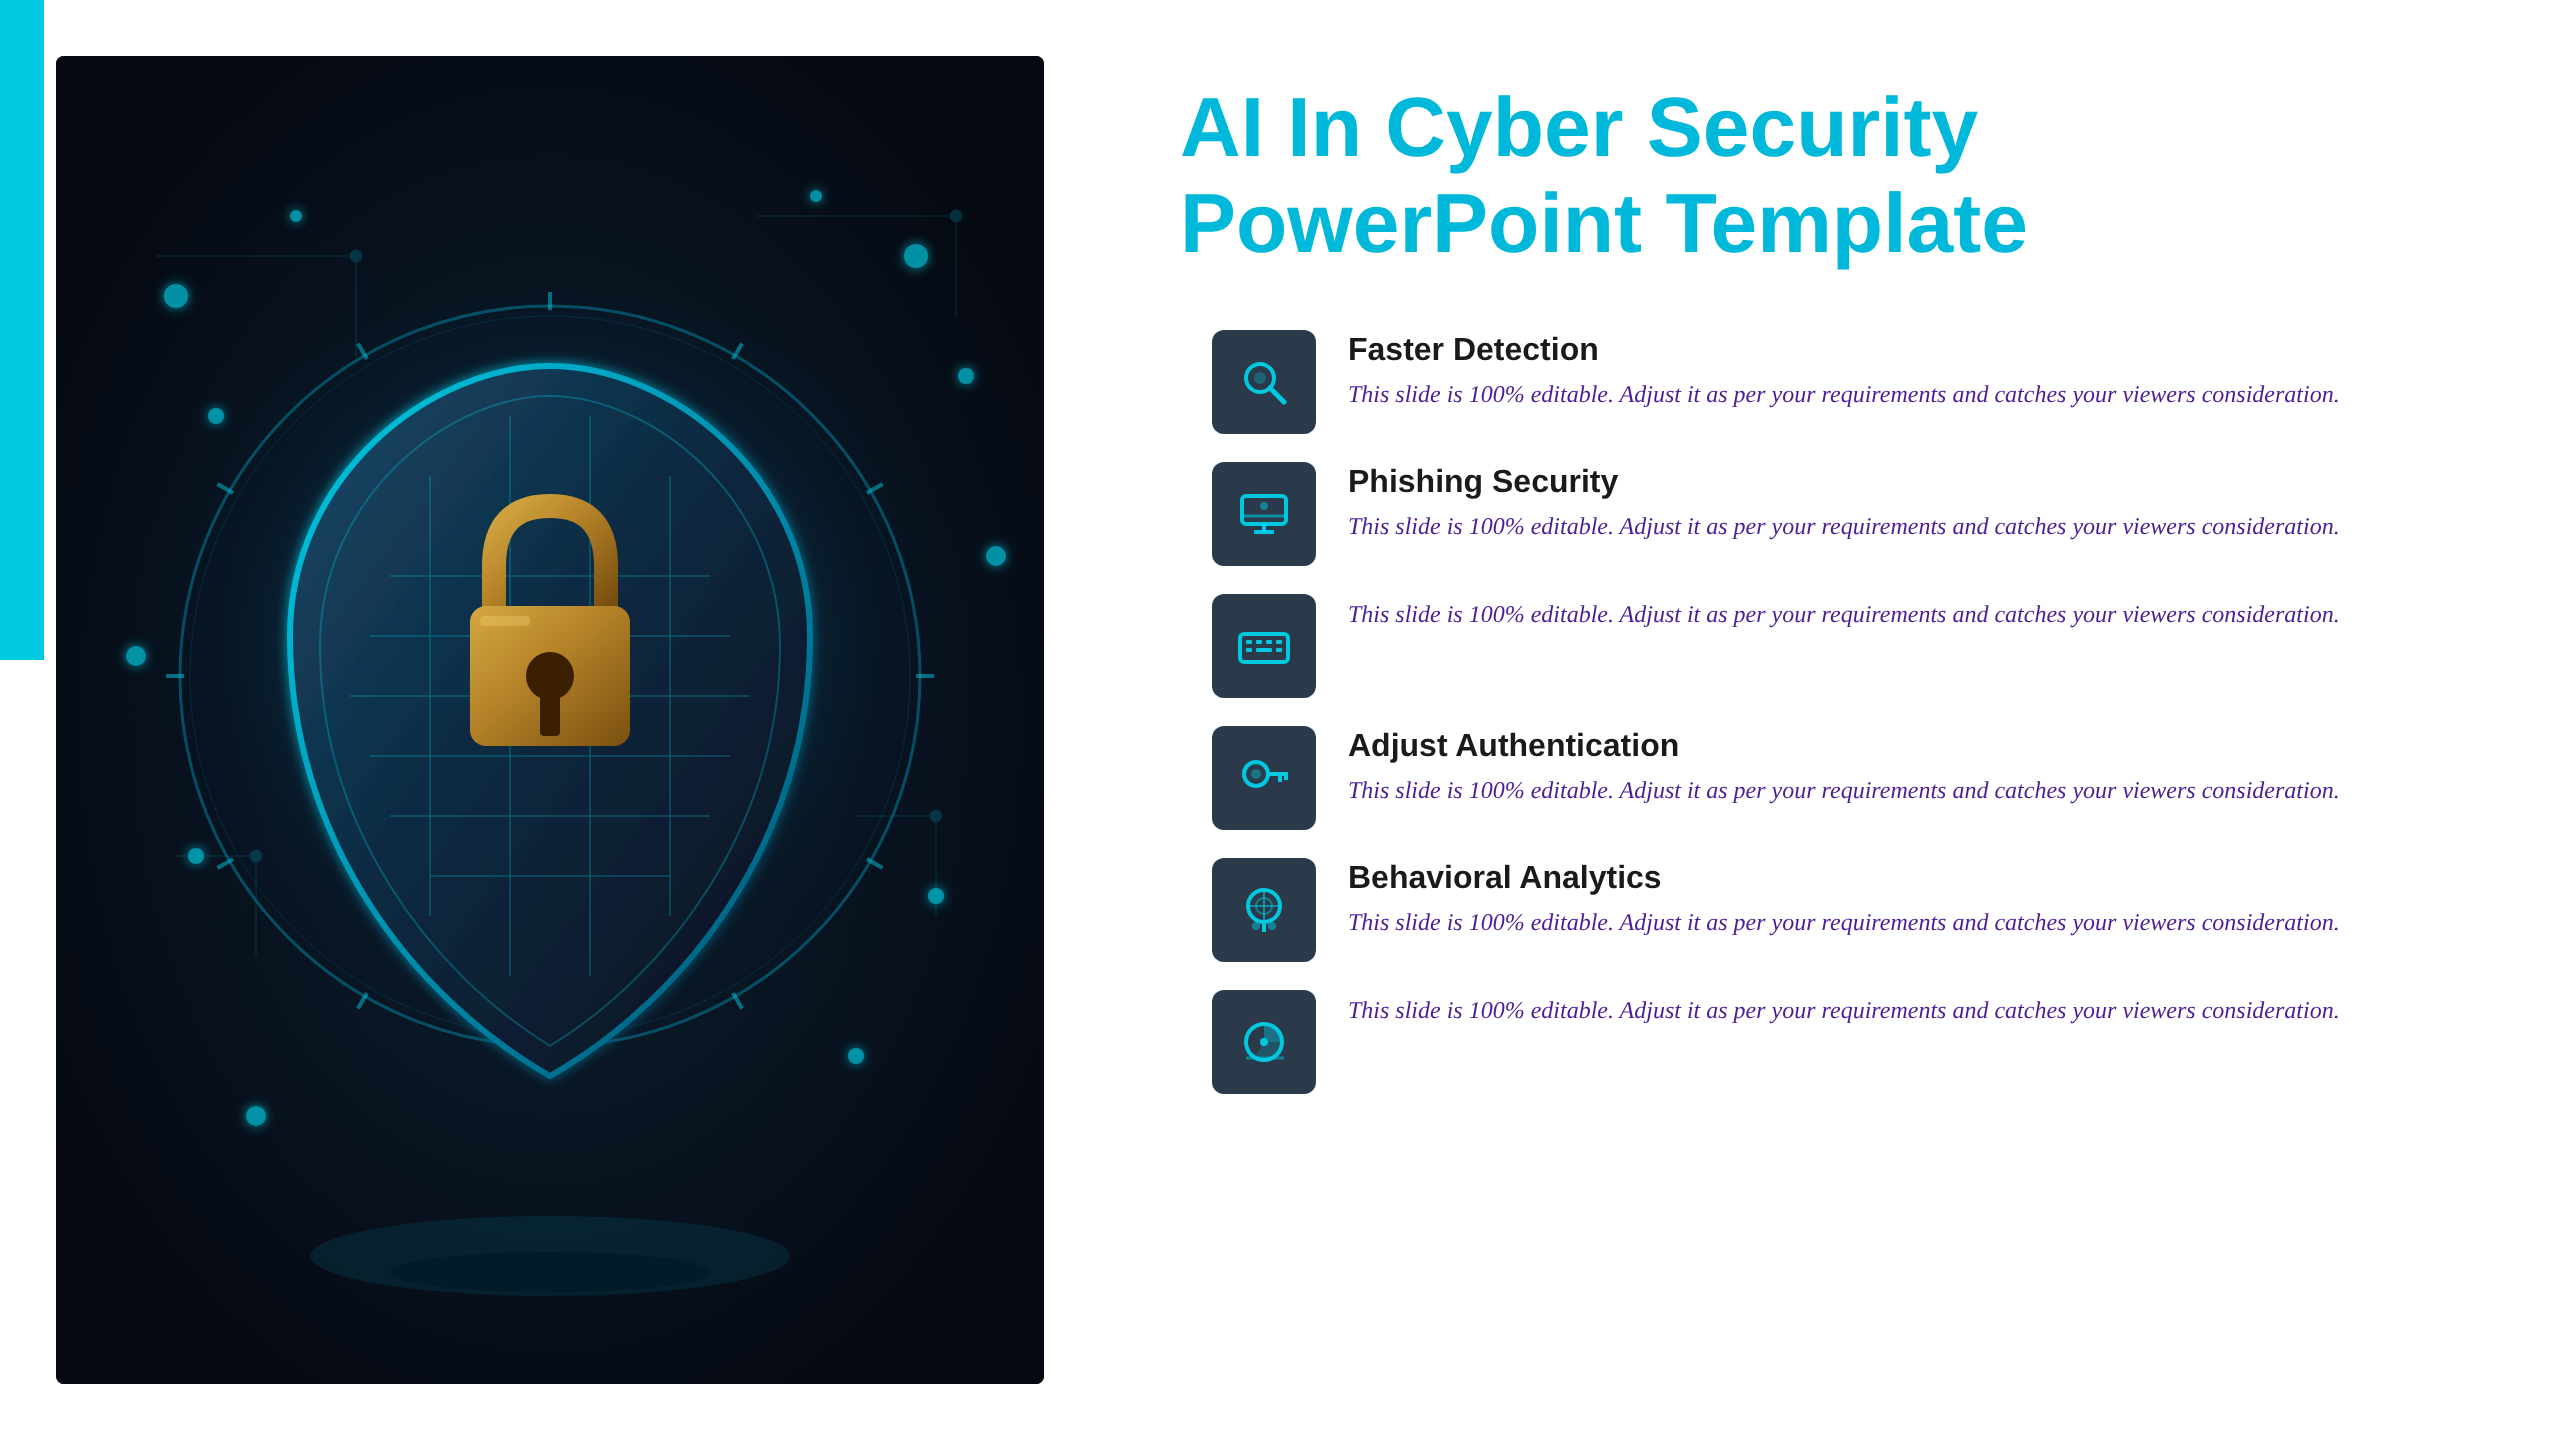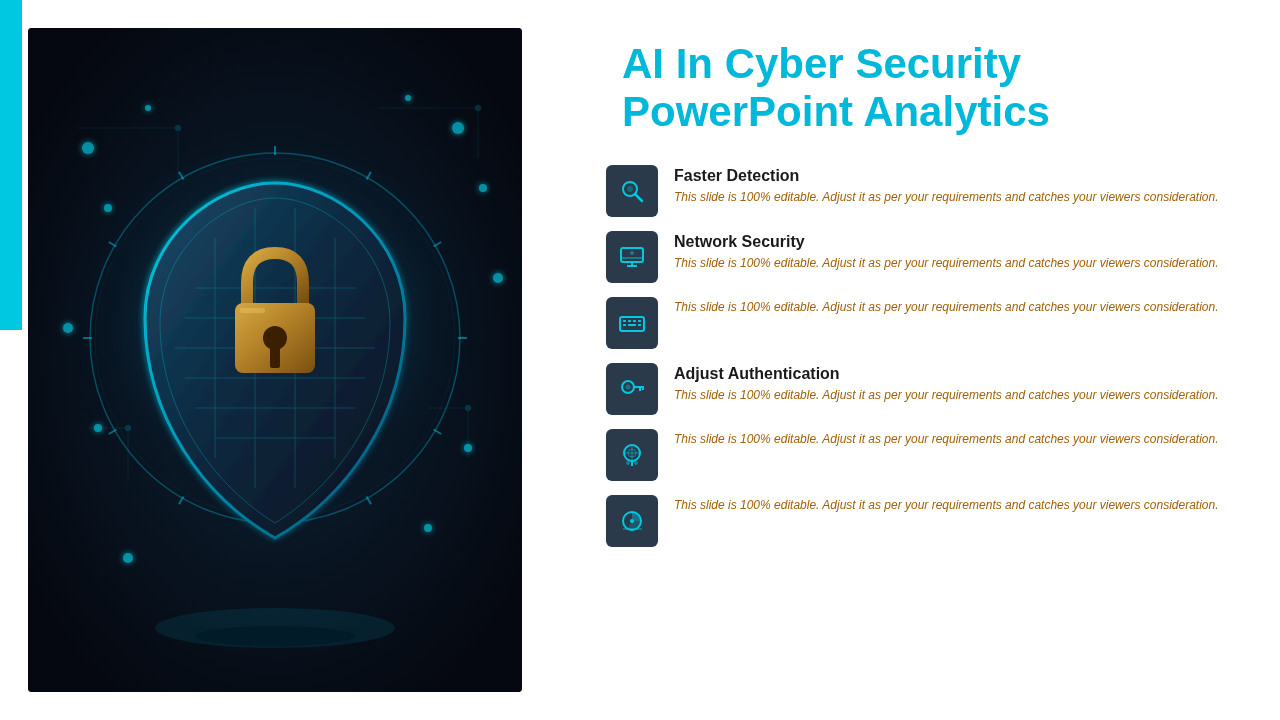--- a/index.html
+++ b/index.html
@@ -53,21 +53,20 @@
       flex-direction: column;
       background: #ffffff;
     }
 
     .title {
       font-size: 42px;
       font-weight: 800;
       color: #00b8d9;
       line-height: 1.15;
       margin-bottom: 28px;
-      margin-left: 32px;
     }
 
     .features-list {
       display: flex;
       flex-direction: column;
       gap: 14px;
       flex: 1;
     }
 
     .feature-item {
@@ -100,23 +99,24 @@
 
     .feature-title {
       font-size: 16px;
       font-weight: 700;
       color: #1a1a1a;
       margin-bottom: 4px;
     }
 
     .feature-desc {
       font-size: 12px;
-      color: #a16207;
+      color: #4c1d95;
       line-height: 1.4;
       font-style: italic;
+      font-family: Liberation Serif, serif;
     }
   </style>
 </head>
 <body>
 
 <div class="left-panel">
   <div class="cyan-bar"></div>
   <div class="image-container">
 
     <svg viewBox="0 0 494 664" xmlns="http://www.w3.org/2000/svg" width="494" height="664">
@@ -253,21 +253,21 @@
 
       <ellipse cx="247" cy="600" rx="120" ry="20" fill="#00c8e0" opacity="0.1"></ellipse>
       <ellipse cx="247" cy="608" rx="80" ry="10" fill="#001a28" opacity="0.8"></ellipse>
     </svg>
   </div>
 </div>
 
 <div class="right-panel">
   <h1 class="title">
     <span>AI In Cyber Security</span><br>
-    <span>PowerPoint Analytics</span>
+    <span>PowerPoint Template</span>
   </h1>
 
   <div class="features-list">
 
   <div class="feature-item">
     <div class="feature-icon">
       <svg viewBox="0 0 28 28" fill="none" xmlns="http://www.w3.org/2000/svg">
       <circle cx="12" cy="12" r="7" stroke="#00c8e0" stroke-width="2"></circle>
       <line x1="17" y1="17" x2="24" y2="24" stroke="#00c8e0" stroke-width="2.5" stroke-linecap="round"></line>
       <circle cx="12" cy="12" r="3" fill="#00c8e0" opacity="0.3"></circle>
@@ -282,21 +282,21 @@
     <div class="feature-icon">
       <svg viewBox="0 0 28 28" fill="none" xmlns="http://www.w3.org/2000/svg">
       <rect x="3" y="5" width="22" height="14" rx="2" stroke="#00c8e0" stroke-width="2"></rect>
       <line x1="14" y1="19" x2="14" y2="23" stroke="#00c8e0" stroke-width="2"></line>
       <line x1="9" y1="23" x2="19" y2="23" stroke="#00c8e0" stroke-width="2"></line>
       <line x1="3" y1="15" x2="25" y2="15" stroke="#00c8e0" stroke-width="1.5" opacity="0.6"></line>
       <circle cx="14" cy="10" r="2" fill="#00c8e0" opacity="0.5"></circle>
     </svg>
     </div>
     <div class="feature-text">
-      <div class="feature-title">Network Security</div>
+      <div class="feature-title">Phishing Security</div>
       <div class="feature-desc">This slide is 100% editable. Adjust it as per your requirements and catches your viewers consideration.</div>
     </div>
   </div>
       <div class="feature-item">
     <div class="feature-icon">
       <svg viewBox="0 0 28 28" fill="none" xmlns="http://www.w3.org/2000/svg">
       <rect x="2" y="8" width="24" height="14" rx="2" stroke="#00c8e0" stroke-width="2"></rect>
       <rect x="5" y="11" width="3" height="2" rx="0.5" fill="#00c8e0"></rect>
       <rect x="10" y="11" width="3" height="2" rx="0.5" fill="#00c8e0"></rect>
       <rect x="15" y="11" width="3" height="2" rx="0.5" fill="#00c8e0"></rect>
@@ -331,20 +331,21 @@
       <circle cx="14" cy="12" r="8" stroke="#00c8e0" stroke-width="2"></circle>
       <circle cx="14" cy="12" r="4" stroke="#00c8e0" stroke-width="1" opacity="0.5"></circle>
       <line x1="14" y1="4" x2="14" y2="20" stroke="#00c8e0" stroke-width="1" opacity="0.6"></line>
       <line x1="6" y1="12" x2="22" y2="12" stroke="#00c8e0" stroke-width="1" opacity="0.6"></line>
       <line x1="14" y1="20" x2="14" y2="25" stroke="#00c8e0" stroke-width="2"></line>
       <circle cx="10" cy="22" r="2" fill="#00c8e0" opacity="0.5"></circle>
       <circle cx="18" cy="22" r="2" fill="#00c8e0" opacity="0.5"></circle>
     </svg>
     </div>
     <div class="feature-text">
+      <div class="feature-title">Behavioral Analytics</div>
       <div class="feature-desc">This slide is 100% editable. Adjust it as per your requirements and catches your viewers consideration.</div>
     </div>
   </div>
       <div class="feature-item">
     <div class="feature-icon">
       <svg viewBox="0 0 28 28" fill="none" xmlns="http://www.w3.org/2000/svg">
       <circle cx="14" cy="14" r="9" stroke="#00c8e0" stroke-width="2"></circle>
       <path d="M14 14 L14 5 A9 9 0 0 1 23 14 Z" fill="#00c8e0" opacity="0.4"></path>
       <path d="M14 14 L23 14 A9 9 0 0 1 9 22 Z" fill="#00c8e0" opacity="0.2"></path>
       <circle cx="14" cy="14" r="2" fill="#00c8e0"></circle>

